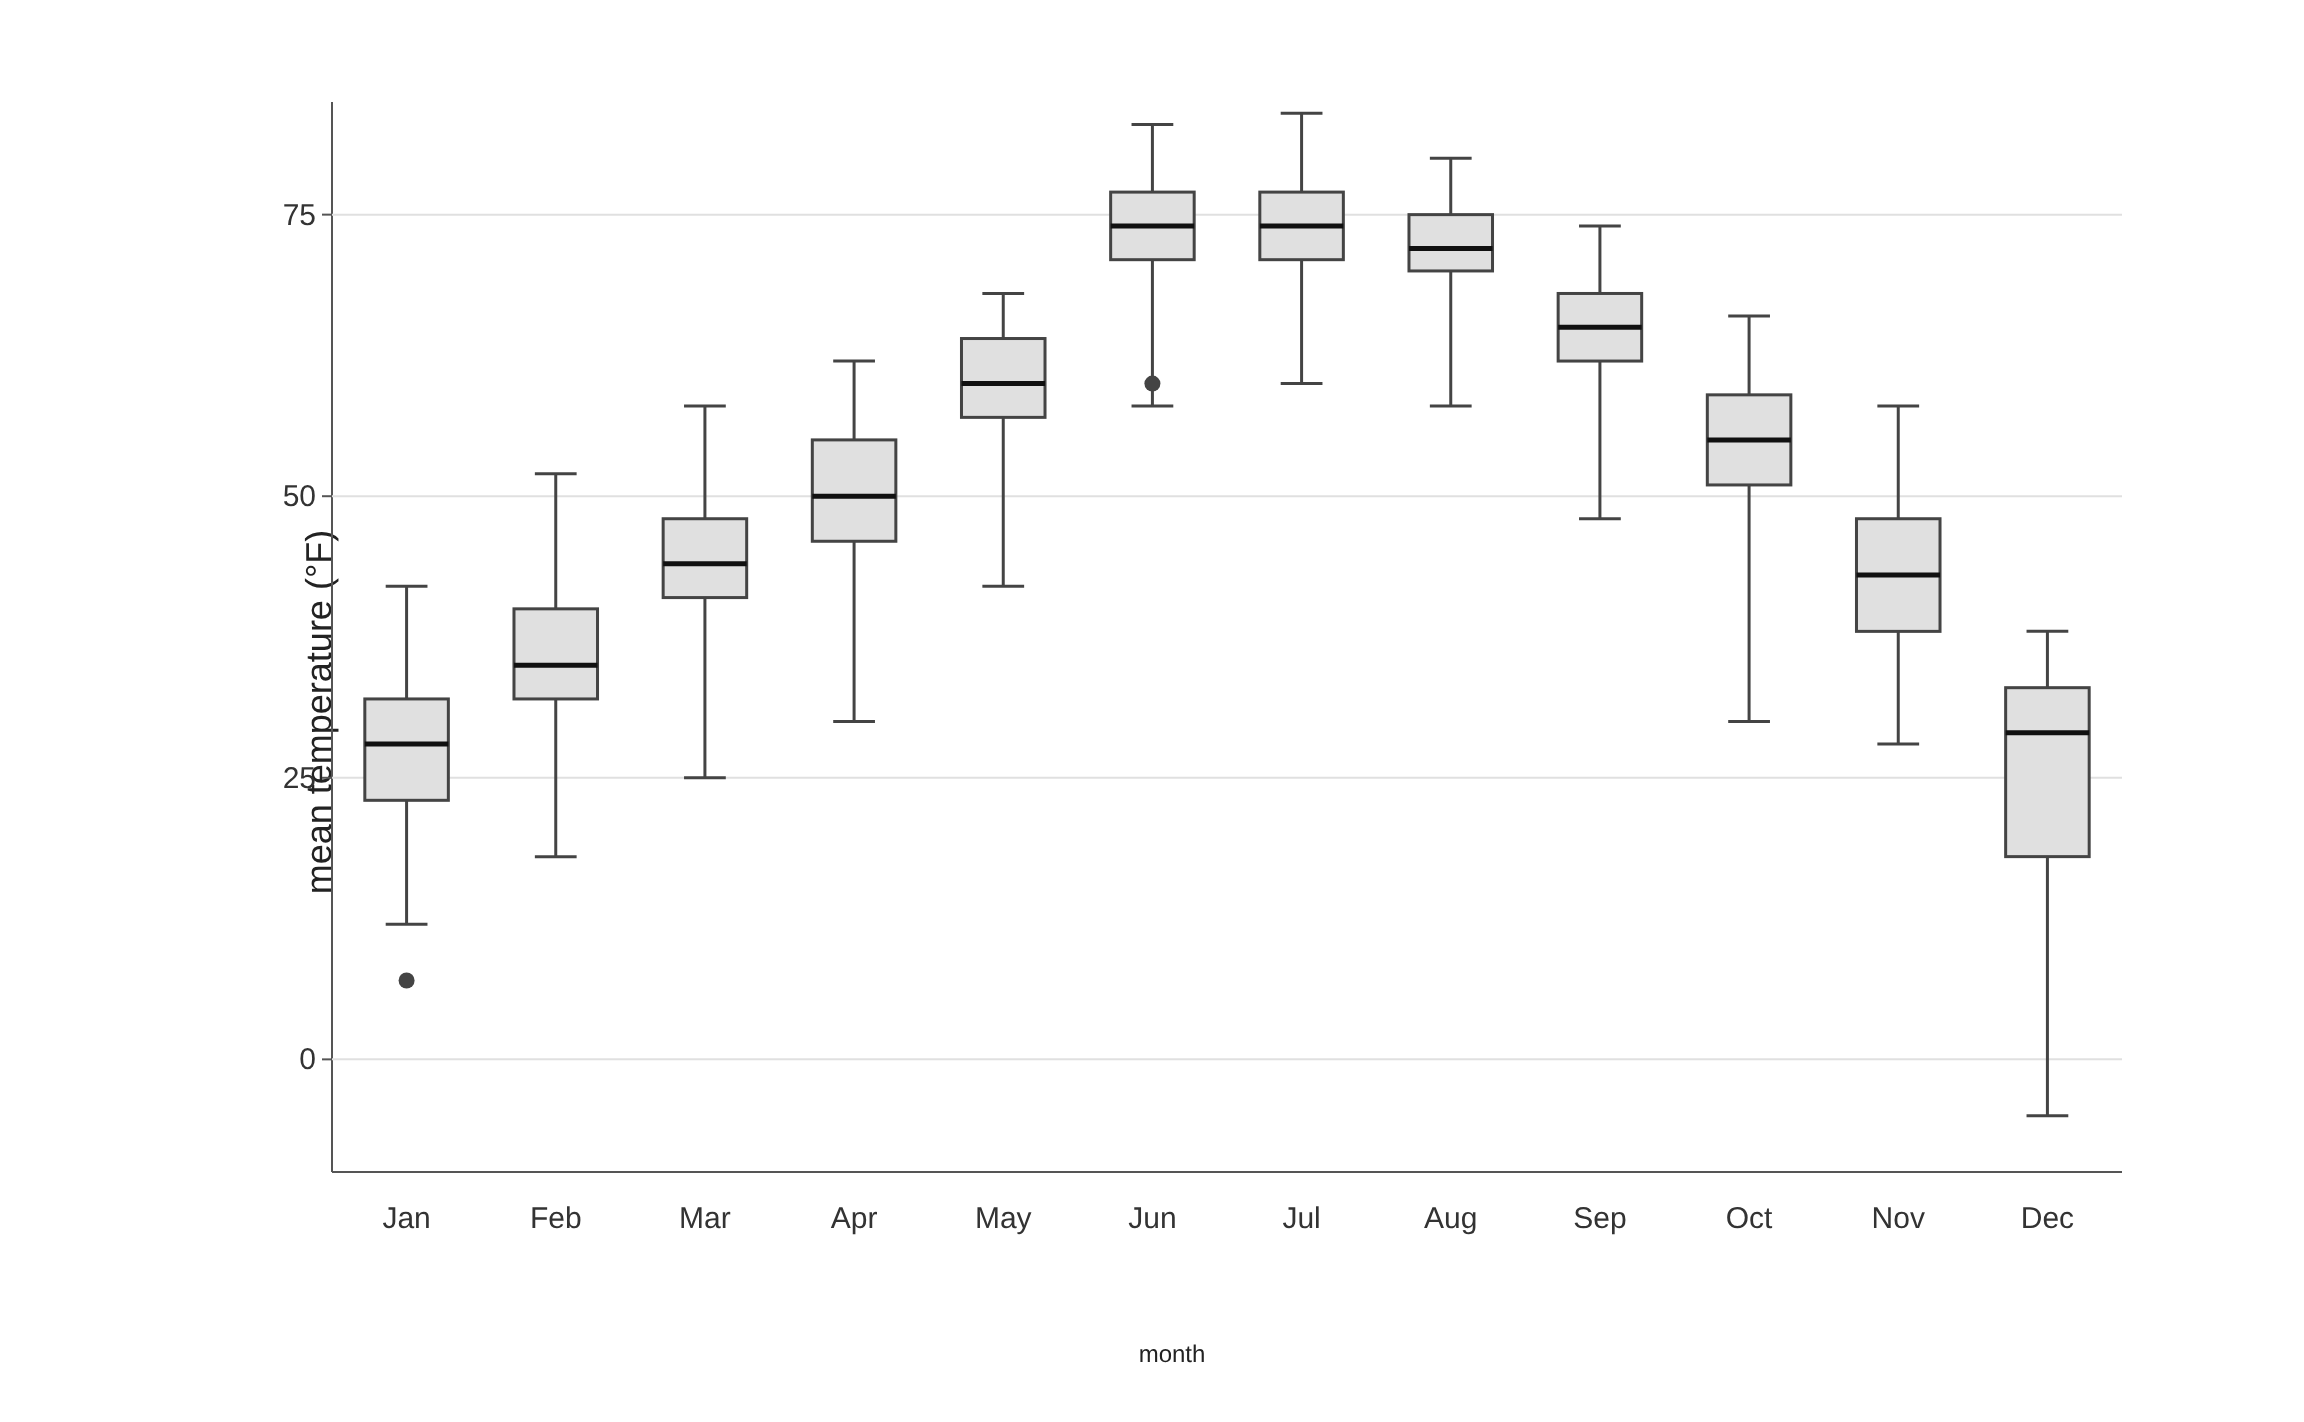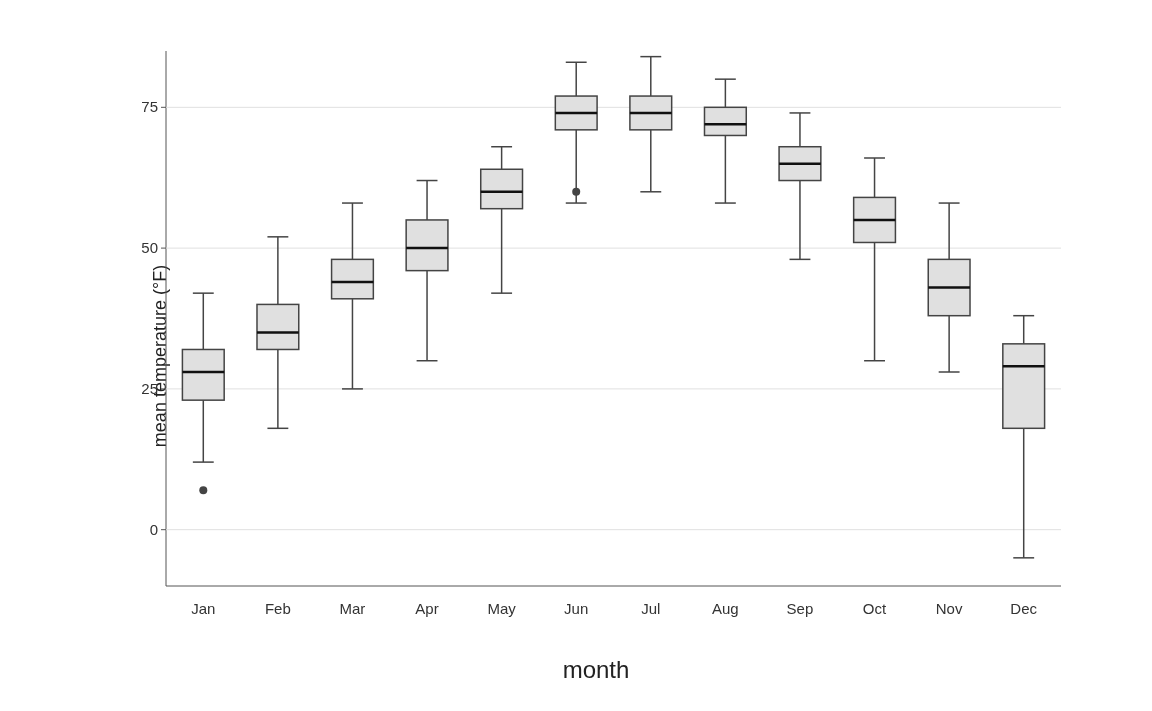--- a/index.html
+++ b/index.html
@@ -41,21 +41,21 @@
       top: 10px;
       width: 970px;
       height: 610px;
     }
   </style>
 </head>
 <body>
 
 <div class="chart-container">
   <div class="y-axis-label" style="position:absolute;left:18px;top:50%;transform:translateY(-50%) rotate(-90deg);font-size:18px;color:#222;white-space:nowrap;">mean temperature (°F)</div>
-  <div class="x-axis-label" style="position:absolute;bottom:2px;left:50%;transform:translateX(-20%);font-size:24px;color:#222;">month</div>
+  <div class="x-axis-label" style="position:absolute;bottom:2px;left:50%;transform:translateX(-20%);font-size:12px;color:#222;">month</div>
   <svg class="plot" id="boxplot-svg">
   <line x1="55" y1="15" x2="55" y2="550" stroke="#555" stroke-width="1"></line>
       <line x1="55" y1="550" x2="950" y2="550" stroke="#555" stroke-width="1"></line>
       <line x1="50" y1="493.6842105263158" x2="55" y2="493.6842105263158" stroke="#555" stroke-width="1"></line>
       <line x1="55" y1="493.6842105263158" x2="950" y2="493.6842105263158" stroke="#e0e0e0" stroke-width="1"></line>
       <text x="47" y="498.6842105263158" text-anchor="end" font-size="15" fill="#333">0</text>
       <line x1="50" y1="352.89473684210526" x2="55" y2="352.89473684210526" stroke="#555" stroke-width="1"></line>
       <line x1="55" y1="352.89473684210526" x2="950" y2="352.89473684210526" stroke="#e0e0e0" stroke-width="1"></line>
       <text x="47" y="357.89473684210526" text-anchor="end" font-size="15" fill="#333">25</text>
       <line x1="50" y1="212.10526315789474" x2="55" y2="212.10526315789474" stroke="#555" stroke-width="1"></line>

